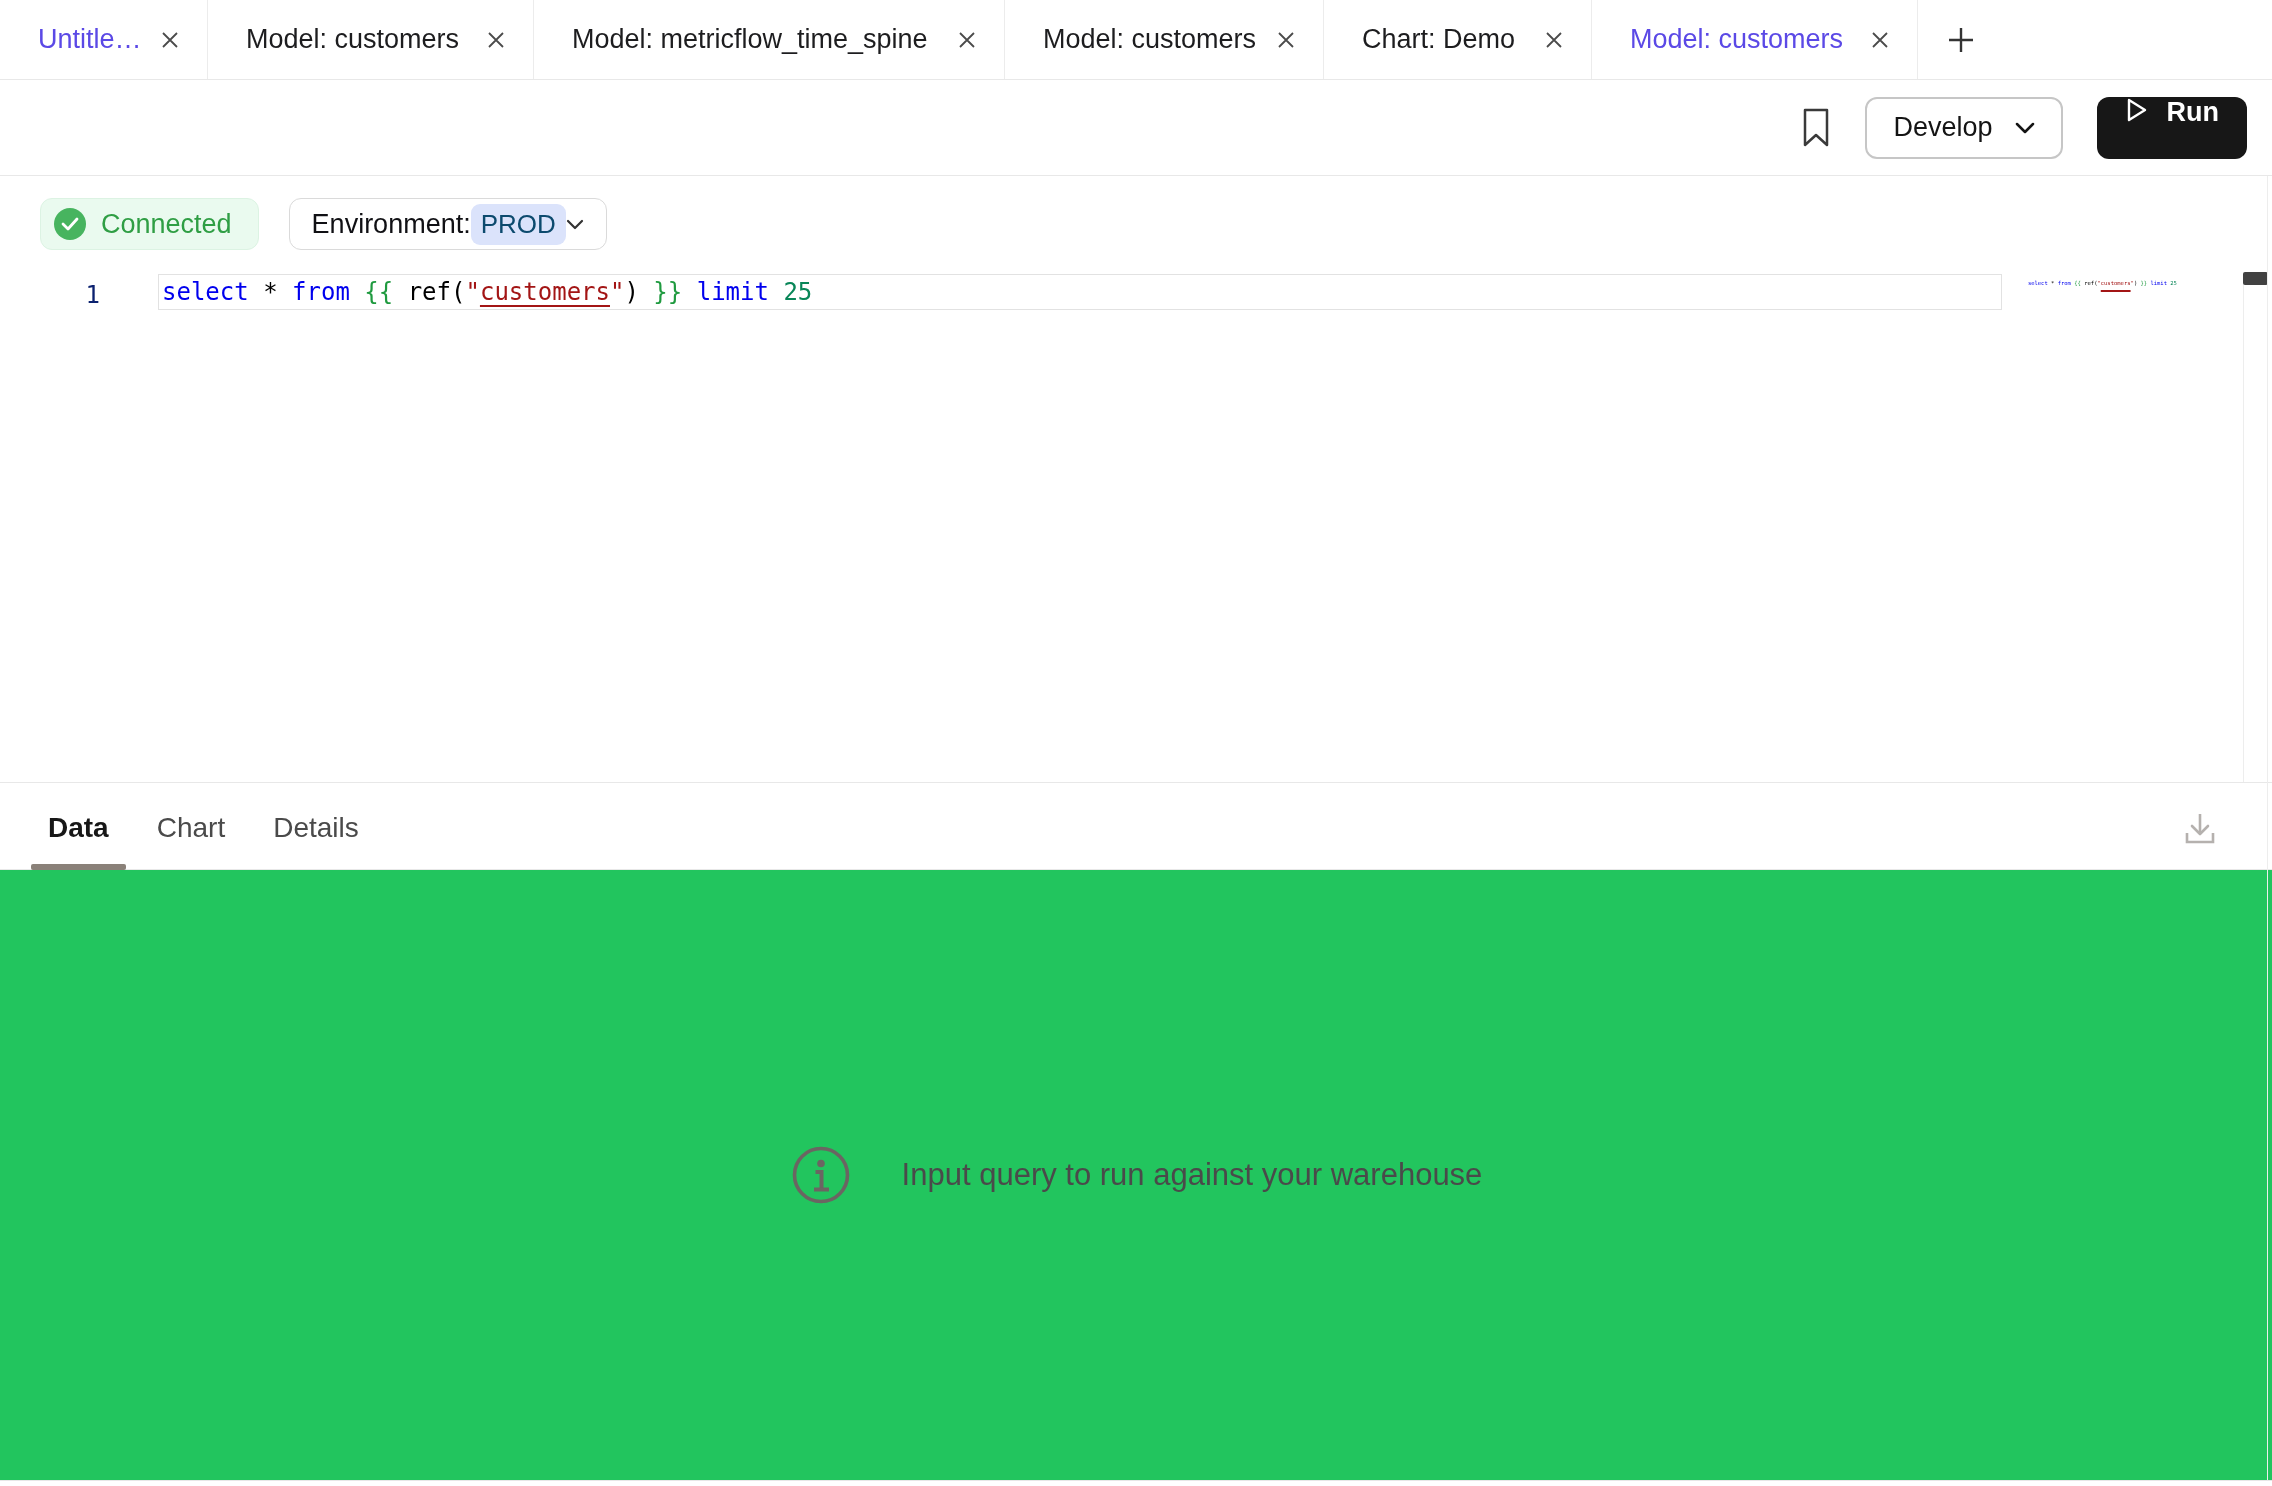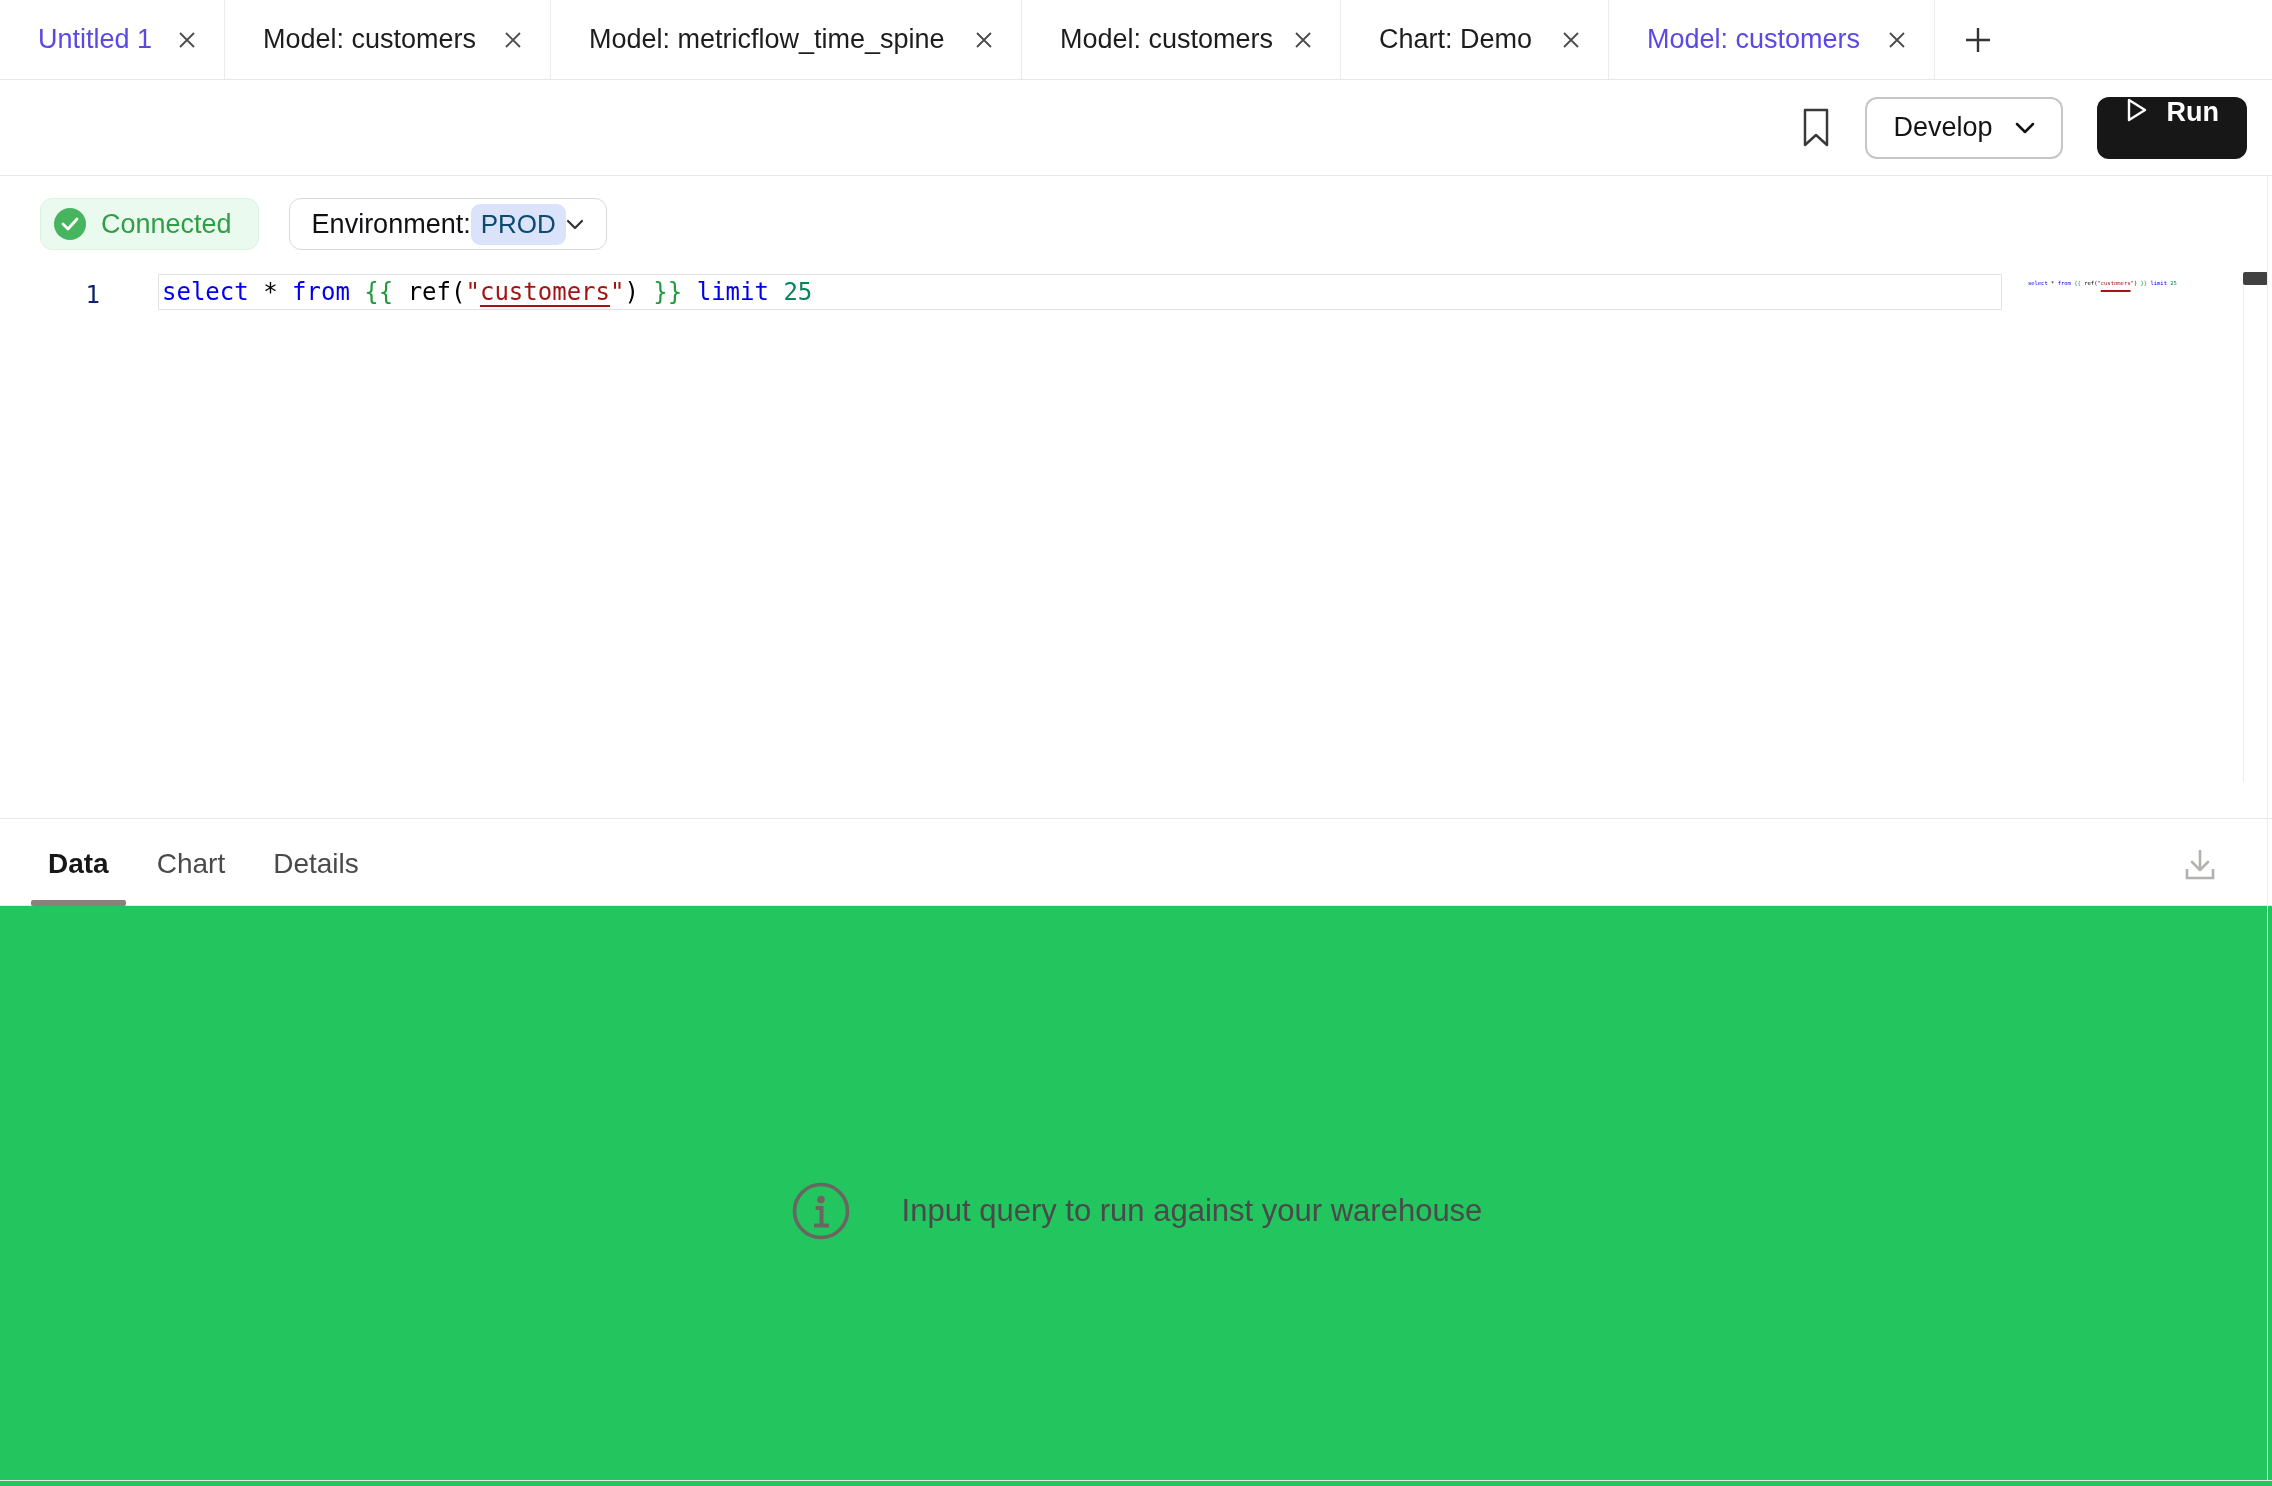--- a/index.html
+++ b/index.html
@@ -4,21 +4,21 @@
 <style>
   * { margin:0; padding:0; box-sizing:border-box; }
   html,body { width:2272px; height:1486px; background:#ffffff;
     font-family:"Liberation Sans", sans-serif; overflow:hidden; position:relative; }
 
   
   .tabbar { display:flex; height:80px; border-bottom:1px solid #e8e8e8; background:#fff; }
   .tab { display:flex; align-items:center; justify-content:space-between;
     padding:0 26px 0 38px; border-right:1px solid #ececec; font-size:27px;
     color:#1d1d1f; white-space:nowrap; cursor:default; }
-  .tab:nth-child(1){ width:225px; }
+  .tab:nth-child(1){ width:208px; }
   .tab:nth-child(2){ width:326px; }
   .tab:nth-child(3){ width:471px; }
   .tab:nth-child(4){ width:319px; }
   .tab:nth-child(5){ width:268px; }
   .tab:nth-child(6){ width:326px; }
   .tab.active { color:#5b49e6; }
   .tab .label { overflow:hidden; text-overflow:ellipsis; }
   .icon-x { flex:0 0 auto; margin-left:14px; }
   .newtab { width:86px; display:flex; align-items:center; justify-content:center; }
 
@@ -58,21 +58,21 @@
   .tok-jinja { color:#1f9a3f; }
   .tok-string { color:#a31515; }
   .tok-string-link { color:#a31515; text-decoration:underline; text-underline-offset:5px; text-decoration-thickness:2px; }
   .tok-number { color:#098658; }
   .scroll-thumb { position:absolute; left:2243px; top:96px; width:25px; height:13px;
     background:#414141; border-radius:2px; }
   .mini-track-line { position:absolute; left:2243px; top:98px; width:1px; height:508px; background:#ededed; }
 
   
   .results-tabs { height:88px; border-top:1px solid #e8e8e8; border-bottom:1px solid #e8e8e8;
-    display:flex; align-items:stretch; padding:4px 50px 0 31px; background:#fff;margin-top:36px; }
+    display:flex; align-items:stretch; padding:4px 50px 0 31px; background:#fff; }
   .rtab { display:flex; align-items:center; padding:0 17px; margin-right:14px;
     font-size:28px; color:#4a4a4a; position:relative; cursor:pointer; }
   .rtab.active { color:#171717; font-weight:700; }
   .rtab.active::after { content:""; position:absolute; left:0; right:0; bottom:-1px;
     height:6px; background:#8a8179; border-radius:2px; }
   .download-btn { margin-left:auto; align-self:center; display:flex; background:none; border:none; cursor:pointer; }
 
   .empty-state { height:610px; display:flex; align-items:center;
     justify-content:center; gap:50px; background:#22c55e; }
   .empty-text { font-size:31px; color:#4a4a4a; }

